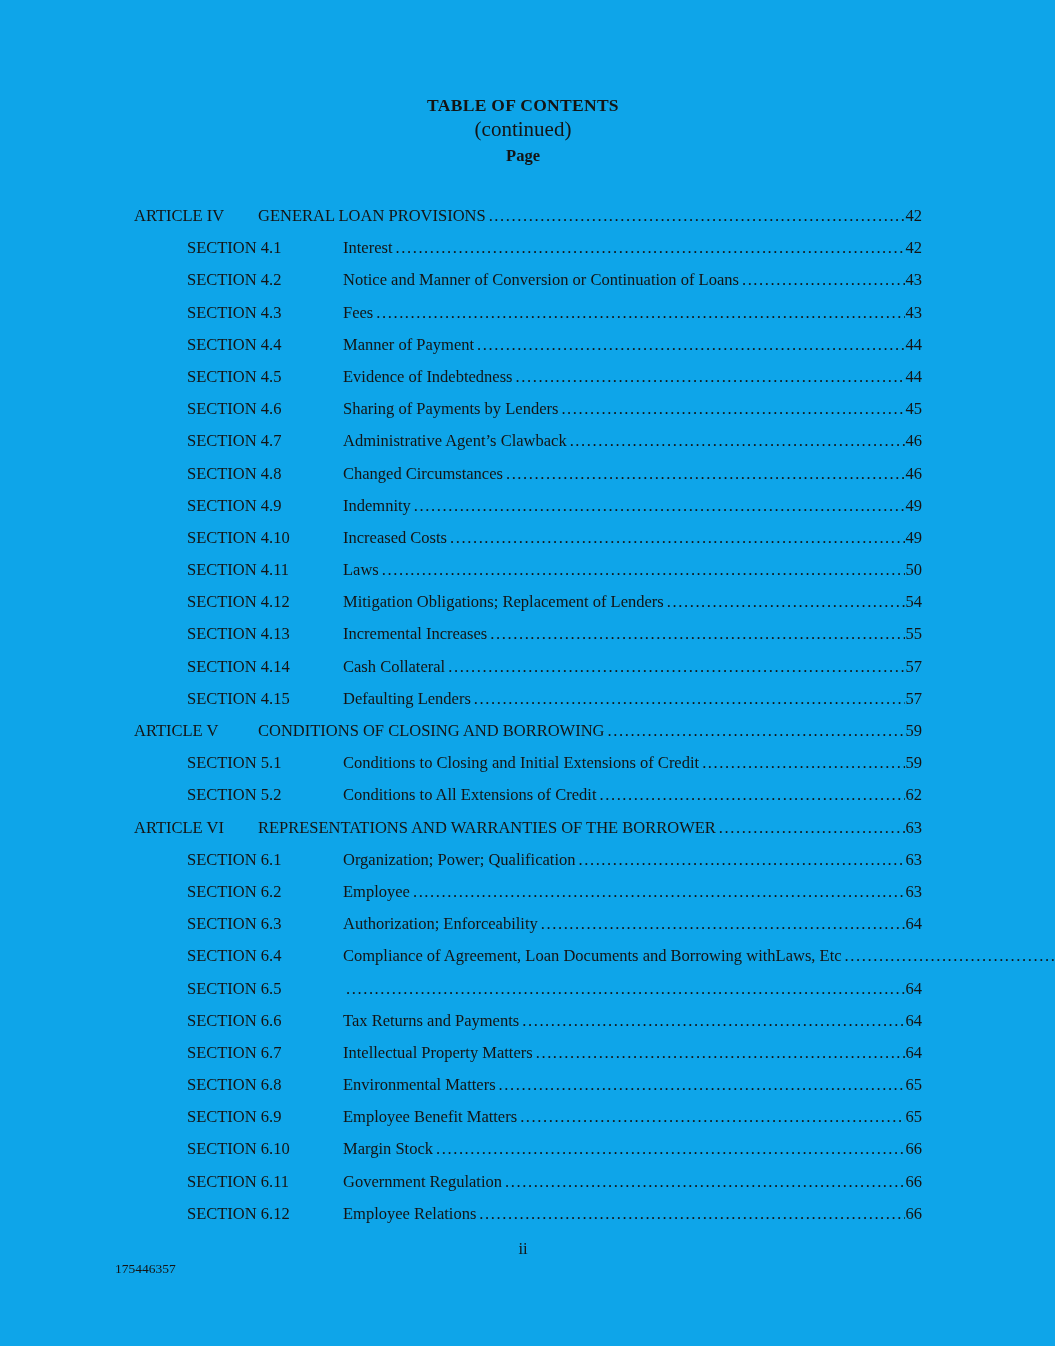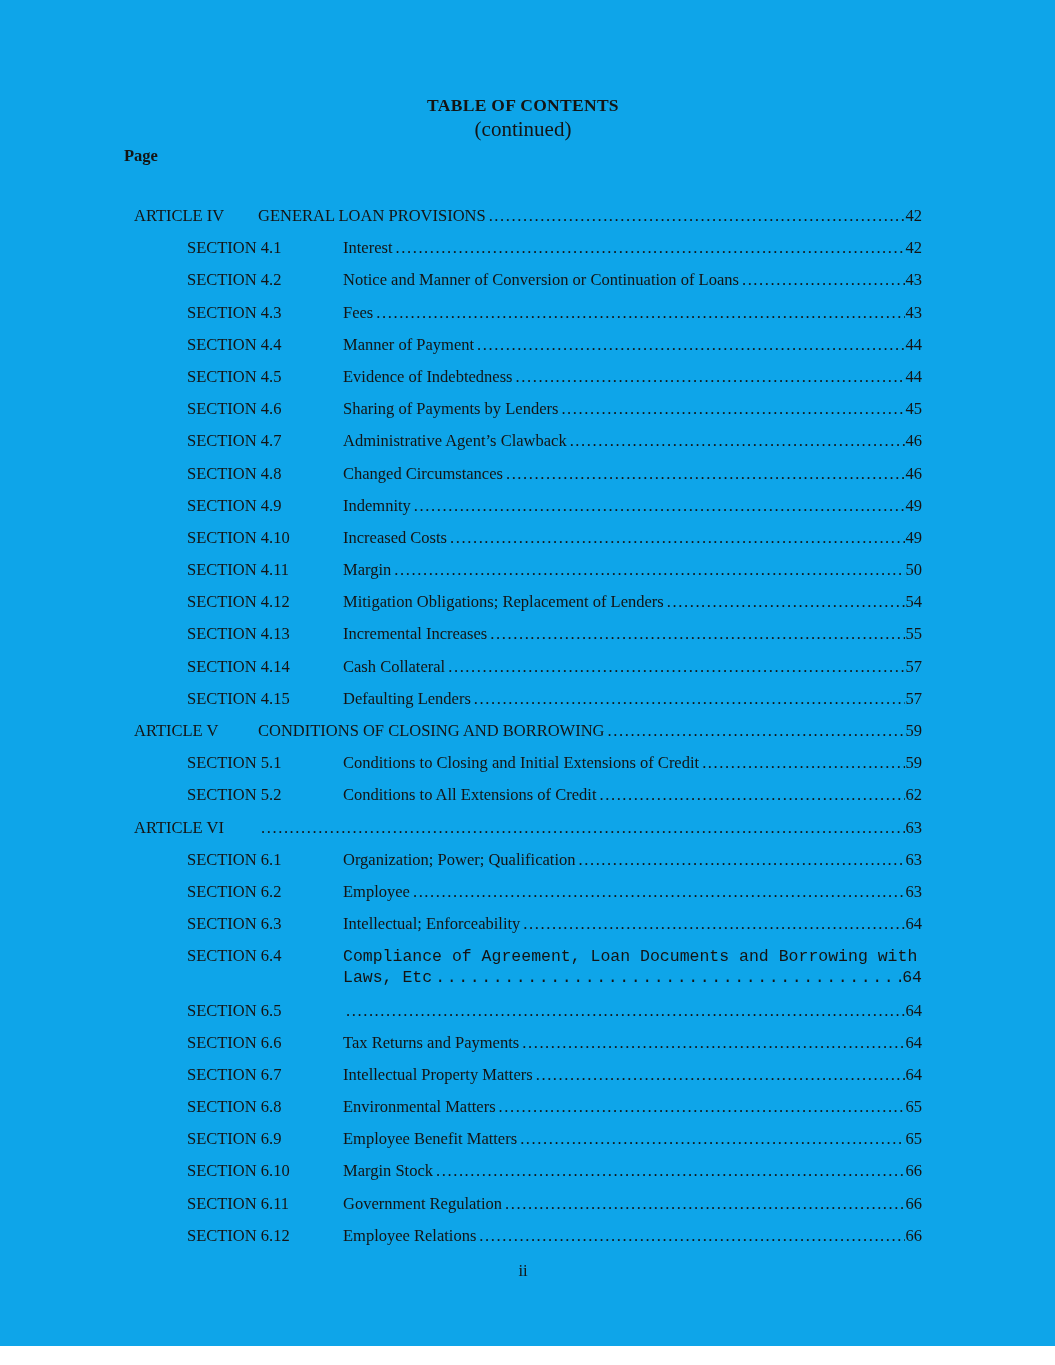--- a/index.html
+++ b/index.html
@@ -29,21 +29,21 @@
     font-size: 17.5px;
     line-height: 24px;
     letter-spacing: 0.3px;
   }
   .doc-subtitle {
     text-align: center;
     font-size: 21px;
     line-height: 24px;
   }
   .page-label {
-    text-align: left;
+    text-align: center;
     font-weight: bold;
     font-size: 16.5px;
     line-height: 24px;
     margin-top: 3px;
   }
   .toc {
     margin-top: 37px;
   }
   .row {
     display: flex;
@@ -82,23 +82,22 @@
     letter-spacing: 1.6px;
   }
   .pagenum {
     flex: 0 0 auto;
     white-space: nowrap;
     text-align: right;
   }
   .titleblock {
     flex: 1 1 auto;
     display: flex;
-    flex-direction: column;
+    flex-direction: row;
     min-width: 0;
-    font-family: Liberation Mono, monospace;
   }
   .title-line1 {
     white-space: nowrap;
   }
   .line2 {
     display: flex;
     align-items: baseline;
   }
   .footer-pagenum {
     text-align: center;
@@ -187,21 +186,21 @@
           <span class="pagenum">49</span>
         </div>
         <div class="row section">
           <span class="label">SECTION 4.10</span>
           <span class="title">Increased Costs</span>
           <span class="dots"></span>
           <span class="pagenum">49</span>
         </div>
         <div class="row section">
           <span class="label">SECTION 4.11</span>
-          <span class="title">Margin</span>
+          <span class="title">Laws</span>
           <span class="dots"></span>
           <span class="pagenum">50</span>
         </div>
         <div class="row section">
           <span class="label">SECTION 4.12</span>
           <span class="title">Mitigation Obligations; Replacement of Lenders</span>
           <span class="dots"></span>
           <span class="pagenum">54</span>
         </div>
         <div class="row section">
@@ -235,38 +234,39 @@
           <span class="pagenum">59</span>
         </div>
         <div class="row section">
           <span class="label">SECTION 5.2</span>
           <span class="title">Conditions to All Extensions of Credit</span>
           <span class="dots"></span>
           <span class="pagenum">62</span>
         </div>
         <div class="row article">
           <span class="label">ARTICLE VI</span>
+          <span class="title">REPRESENTATIONS AND WARRANTIES OF THE BORROWER</span>
           <span class="dots"></span>
           <span class="pagenum">63</span>
         </div>
         <div class="row section">
           <span class="label">SECTION 6.1</span>
           <span class="title">Organization; Power; Qualification</span>
           <span class="dots"></span>
           <span class="pagenum">63</span>
         </div>
         <div class="row section">
           <span class="label">SECTION 6.2</span>
           <span class="title">Employee</span>
           <span class="dots"></span>
           <span class="pagenum">63</span>
         </div>
         <div class="row section">
           <span class="label">SECTION 6.3</span>
-          <span class="title">Intellectual; Enforceability</span>
+          <span class="title">Authorization; Enforceability</span>
           <span class="dots"></span>
           <span class="pagenum">64</span>
         </div>
         <div class="row section multiline">
           <span class="label">SECTION 6.4</span>
           <span class="titleblock">
             <span class="title-line1">Compliance of Agreement, Loan Documents and Borrowing with</span>
             <span class="line2">
               <span class="title">Laws, Etc</span>
               <span class="dots"></span>
@@ -318,15 +318,16 @@
         <div class="row section">
           <span class="label">SECTION 6.12</span>
           <span class="title">Employee Relations</span>
           <span class="dots"></span>
           <span class="pagenum">66</span>
         </div>
       </div>
 
     <div class="footer-pagenum">ii</div>
 
+    <div class="footer-docnum">175446357</div>
 
   </div>
 </div>
 
 </body></html>

